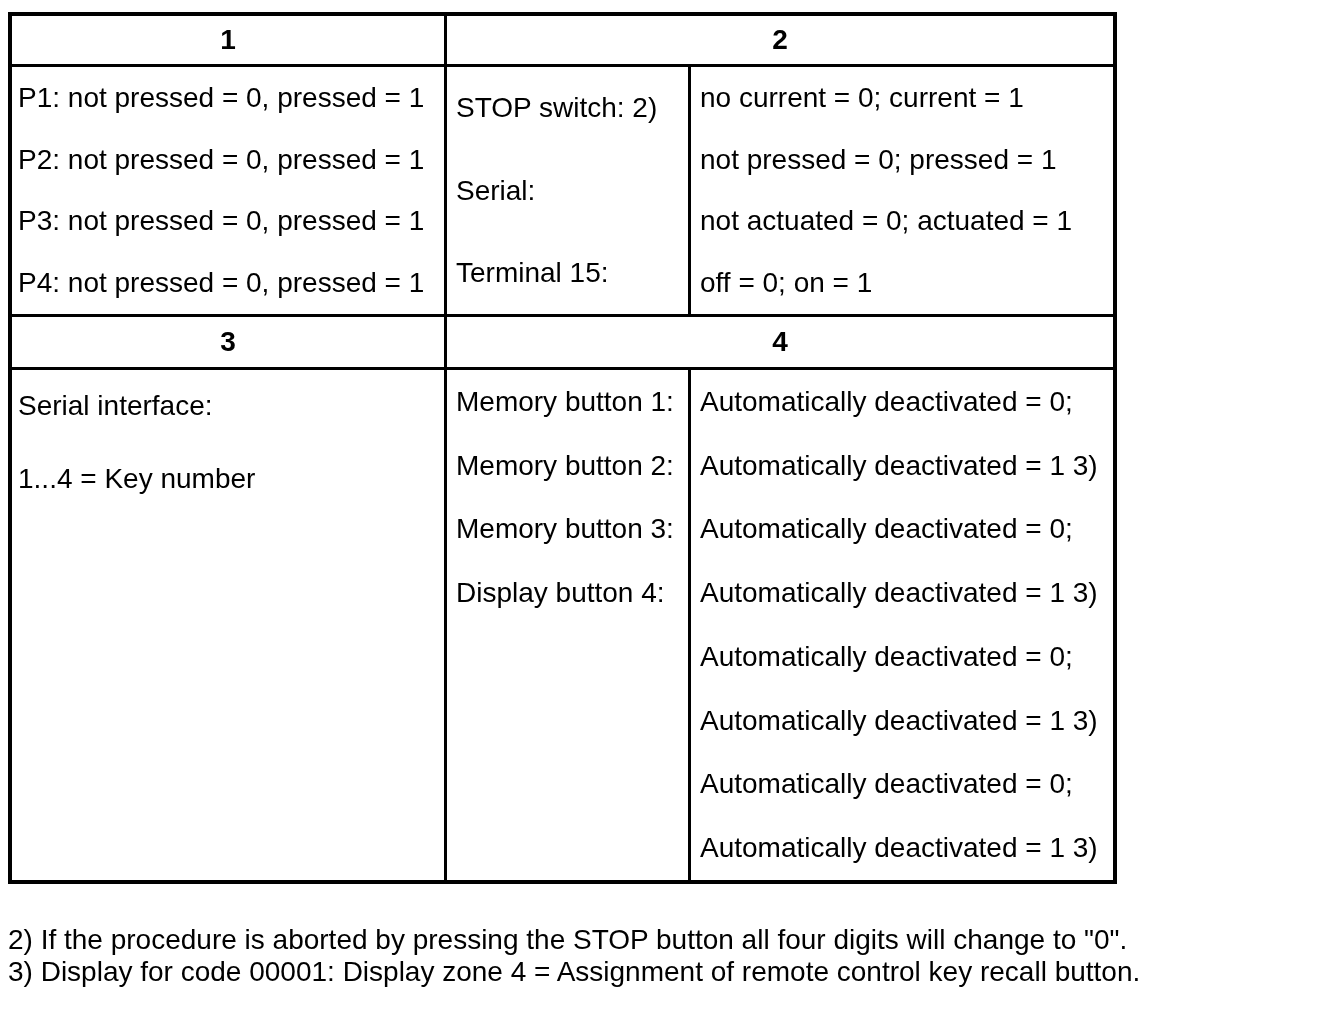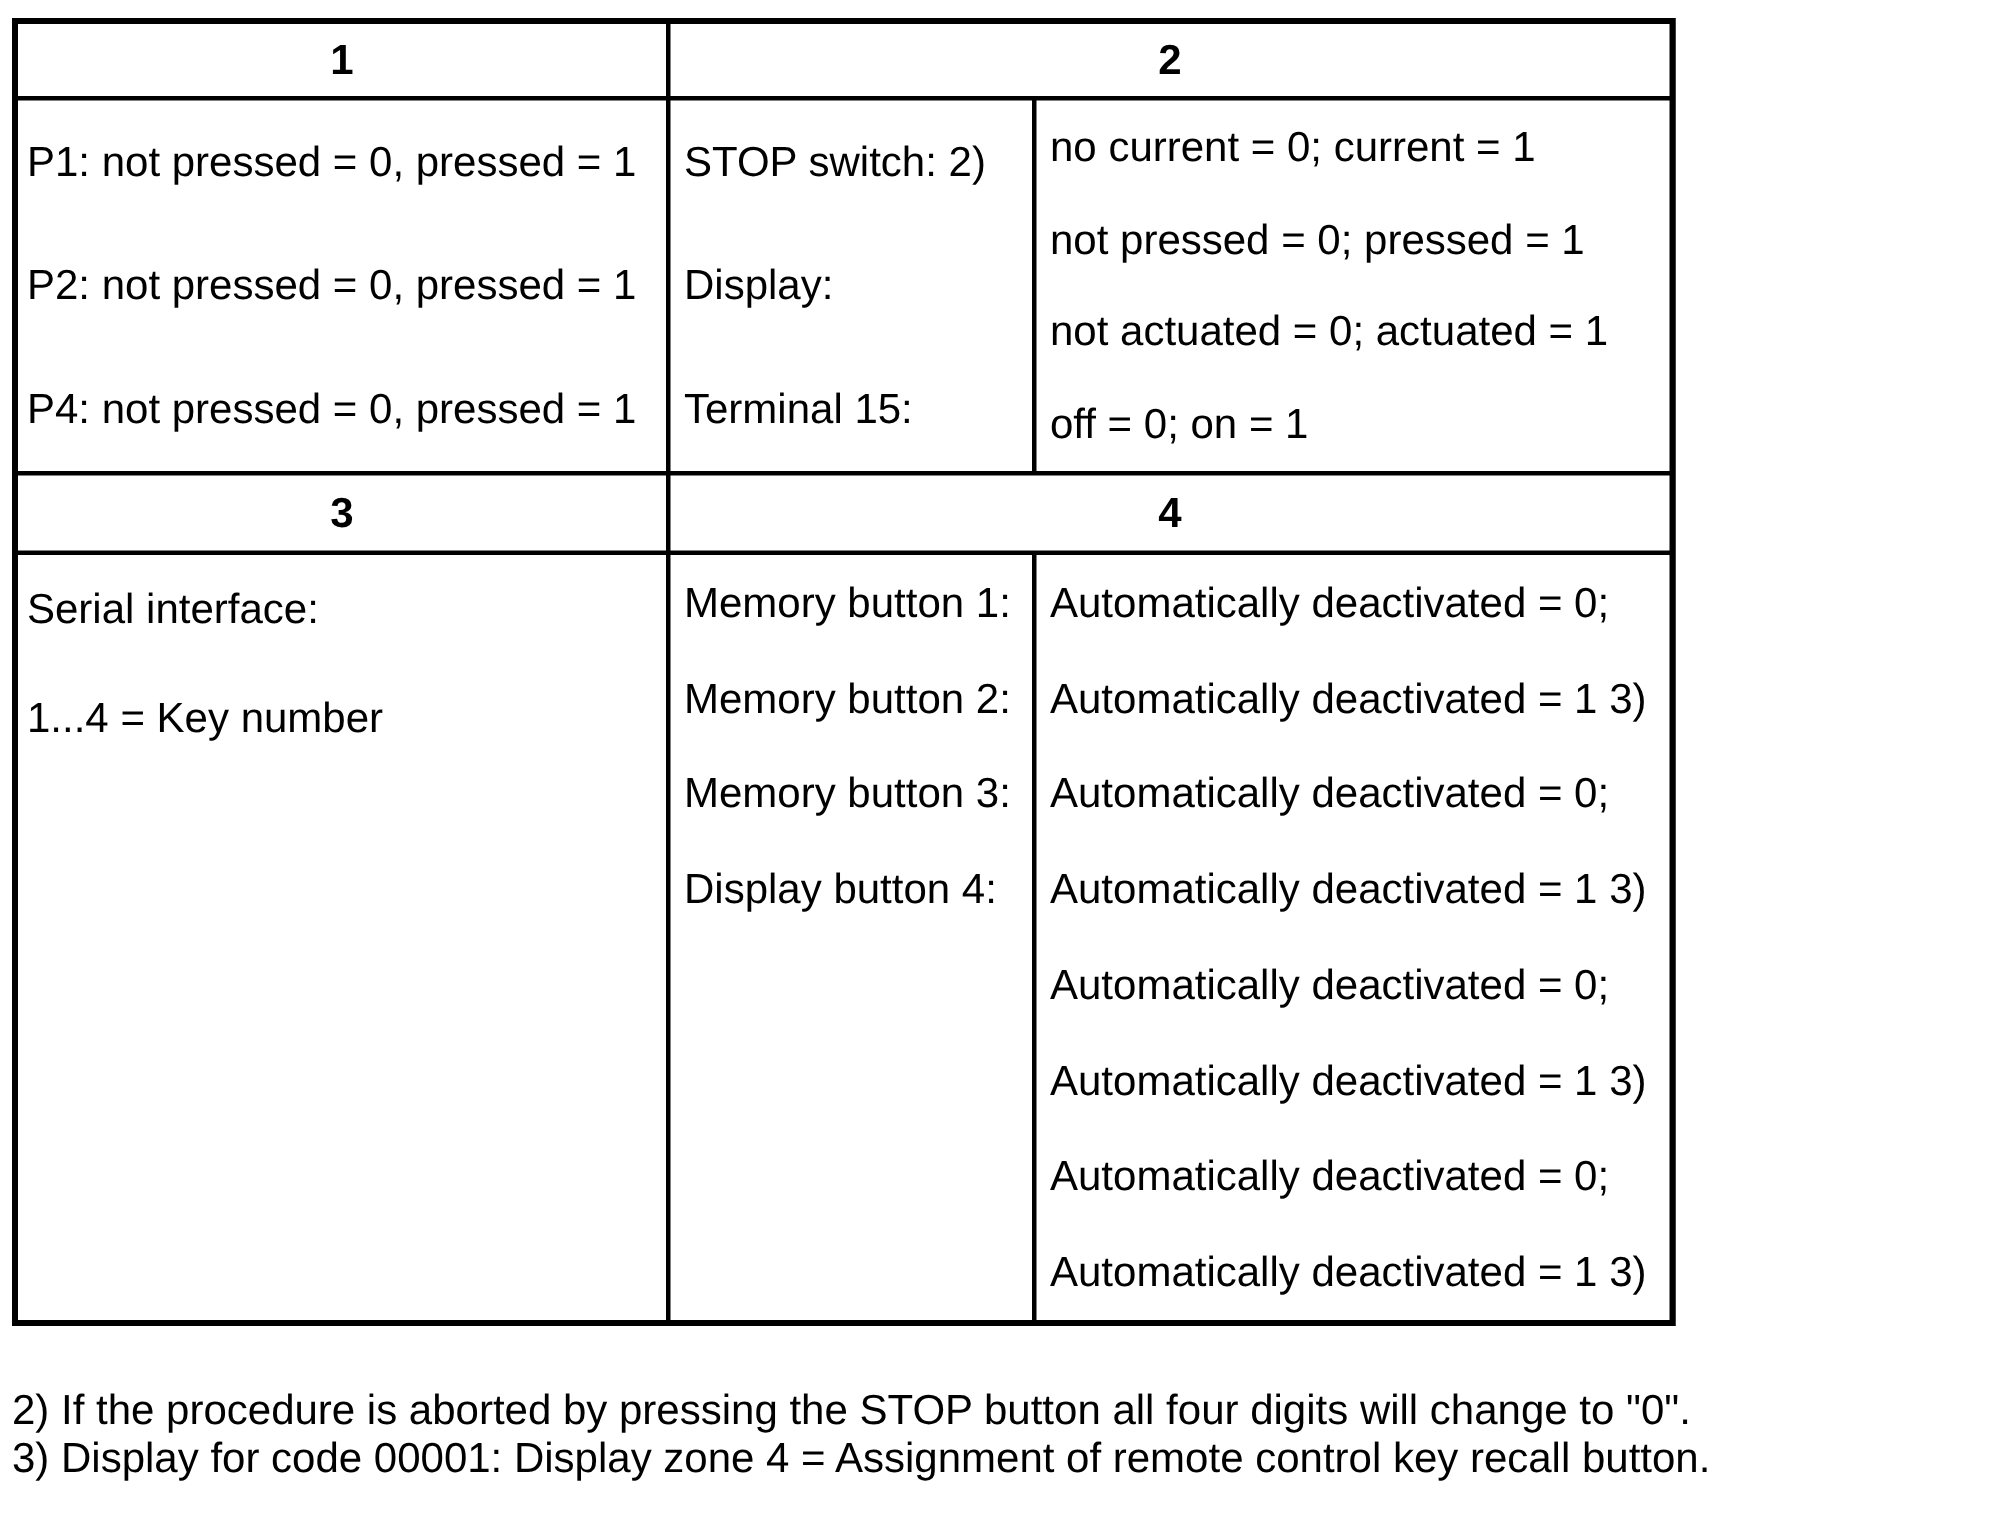--- a/index.html
+++ b/index.html
@@ -26,20 +26,21 @@
     border: 4px solid #000;
     background: #000;
     display: grid;
     grid-template-columns: 432px 241px 422px;
     grid-template-rows: 48px 247px 50px 510px;
     gap: 3px;
   }
   .cell {
     background: #fff;
     overflow: hidden;
+    justify-content: flex-end;
   }
   .hdr {
     display: flex;
     align-items: center;
     justify-content: center;
     font-weight: bold;
   }
   .span2 {
     grid-column: span 2;
   }
@@ -70,26 +71,27 @@
 <div class="page">
 
   <div class="signal-table">
 
     <div class="cell hdr">1</div>
     <div class="cell hdr span2">2</div>
 
     <div class="cell col-rows pad6">
       <div>P1: not pressed = 0, pressed = 1</div>
       <div>P2: not pressed = 0, pressed = 1</div>
+      <div>P3: not pressed = 0, pressed = 1</div>
       <div>P4: not pressed = 0, pressed = 1</div>
     </div>
 
     <div class="cell col-rows pad8">
       <div>STOP switch: 2)</div>
-      <div>Display:</div>
+      <div>Serial:</div>
       <div>Terminal 15:</div>
     </div>
 
     <div class="cell col-rows pad8">
       <div>no current = 0; current = 1</div>
       <div>not pressed = 0; pressed = 1</div>
       <div>not actuated = 0; actuated = 1</div>
       <div>off = 0; on = 1</div>
     </div>
 

